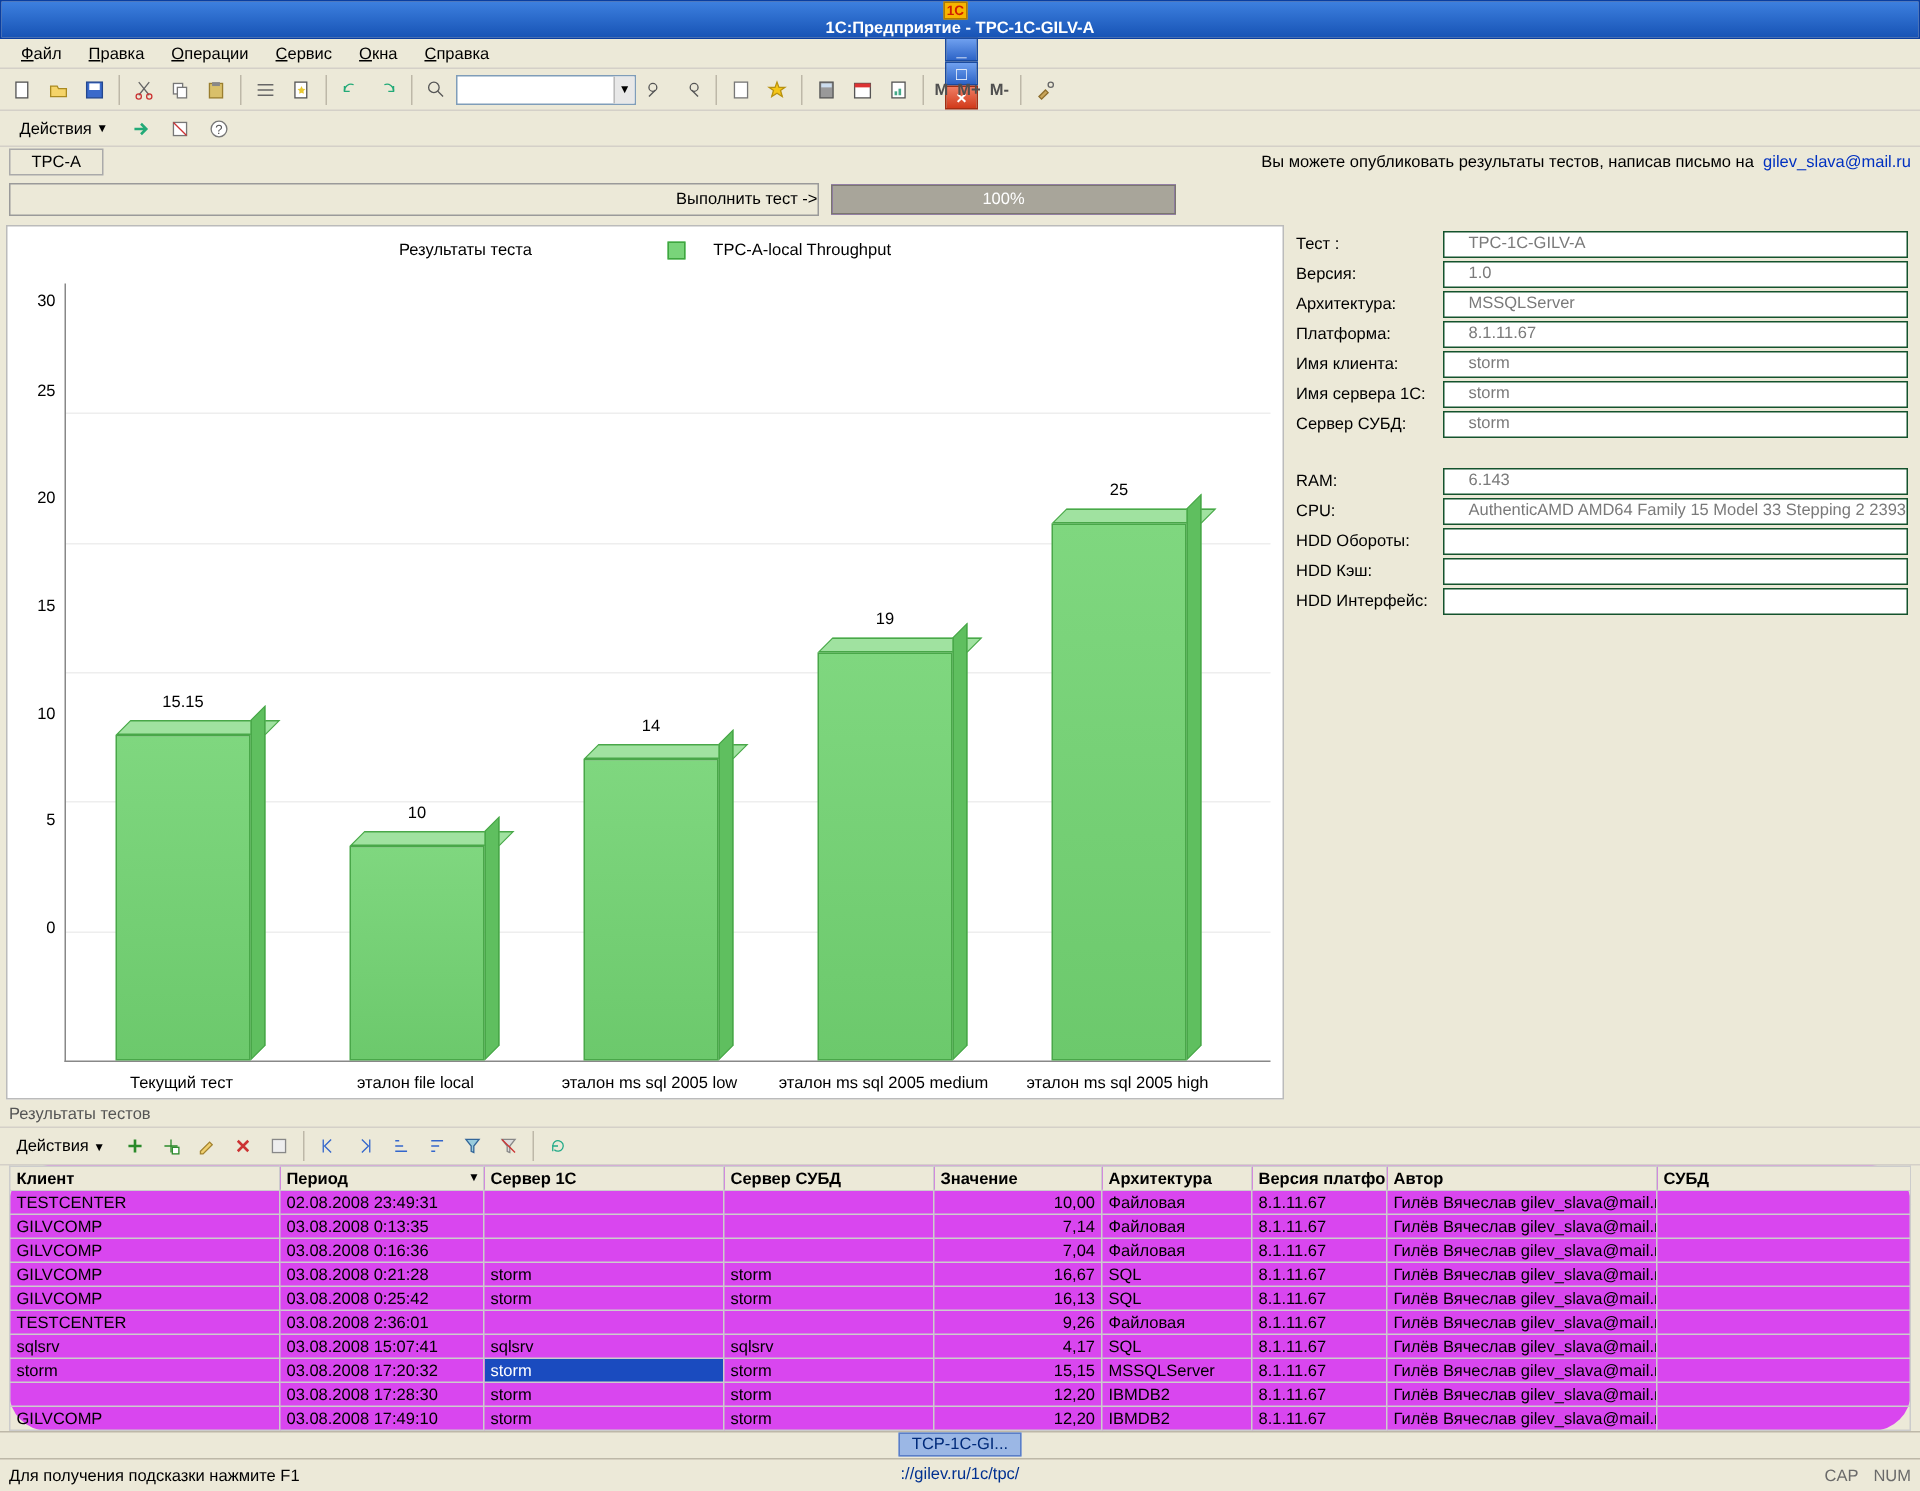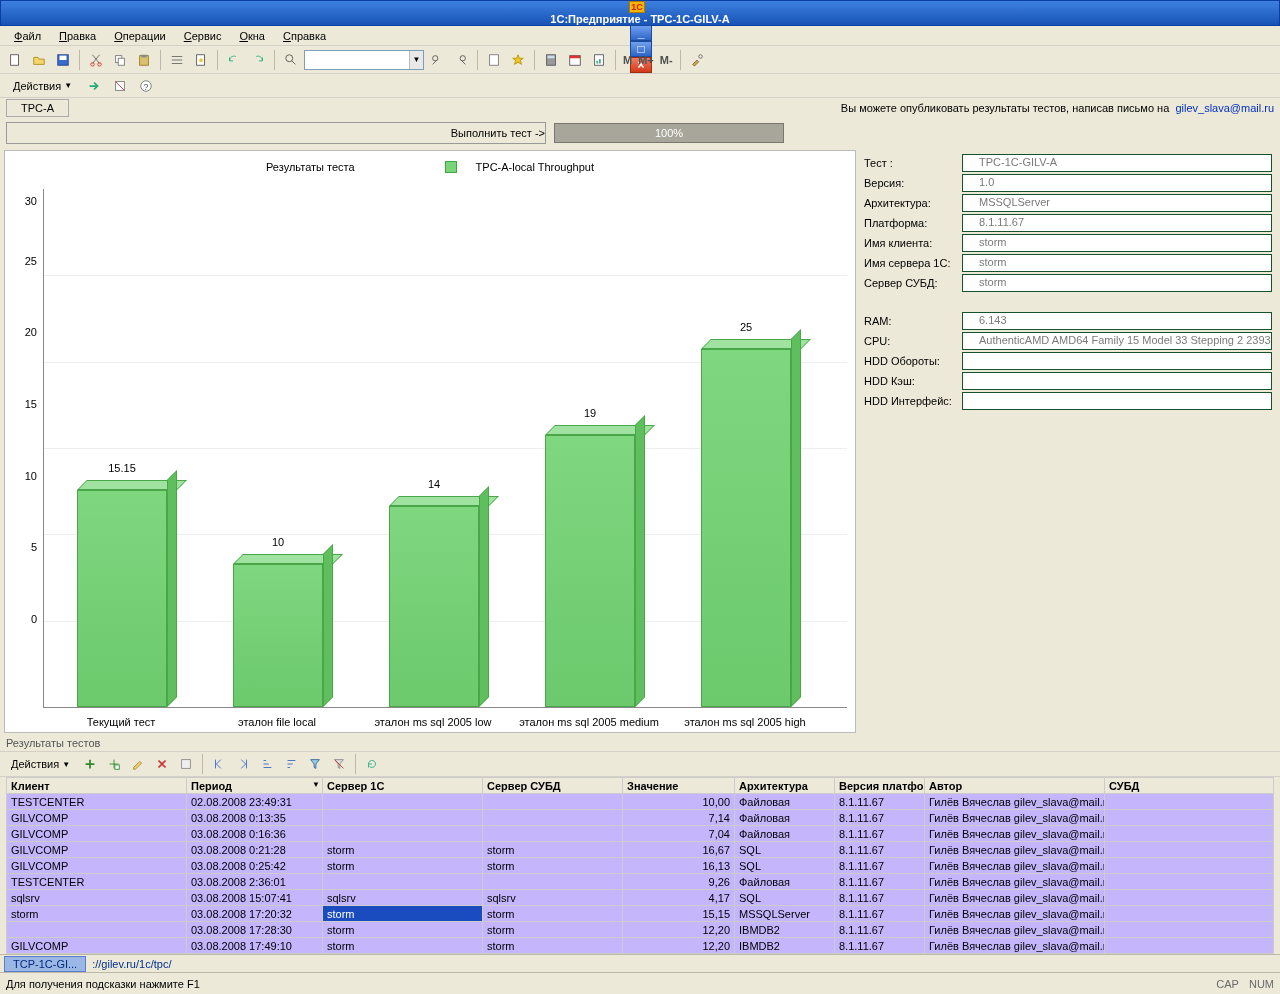--- a/index.html
+++ b/index.html
@@ -60,28 +60,28 @@
 
 .info-pane { width:420px; padding:4px 8px 4px 4px; background:#ece9d8; overflow:auto; }
 .info-row { display:flex; align-items:center; margin:2px 0; }
 .info-row .lab { width:98px; }
 .info-row .val { flex:1; height:18px; border:1px solid #14532d; background:#ffffff; color:#7a7a7a; padding:1px 16px; overflow:hidden; white-space:nowrap; }
 
 
 .results-title { padding:2px 6px; color:#555; }
 .results-toolbar { height:26px; background:#ece9d8; display:flex; align-items:center; padding:0 4px; gap:2px; border-top:1px solid #d4d0c8; border-bottom:1px solid #d4d0c8; }
 
-.grid-table { border-collapse:collapse; width:calc(100% - 12px); margin:0 6px; background:#c4b5fd; table-layout:fixed; }
+.grid-table { border-collapse:collapse; width:calc(100% - 12px); margin:0 6px; background:#d946ef; table-layout:fixed;border-radius:26px; }
 .grid-table th, .grid-table td { border:1px solid #ccc; padding:1px 4px; font-size:11px; text-align:left; overflow:hidden; white-space:nowrap; height:16px; }
 .grid-table th { background:#ece9d8; position:relative; }
 .grid-table th .sort { position:absolute; right:2px; top:2px; font-size:8px; }
 .grid-table td.num { text-align:right; }
 .grid-table tr.selected td.sel { background:#1a4bbf; color:#fff; }
 
-.taskbar { height:18px; background:#ece9d8; display:flex; align-items:center; border-top:1px solid #bdb8a8; padding:0 4px; gap:6px; }
+.taskbar { height:18px; background:#ece9d8; display:flex; align-items:center; border-top:1px solid #bdb8a8; padding:0 4px; gap:6px;flex-direction:column; }
 .task-chip { background:#9bb7e5; color:#002a7a; padding:1px 8px; border:1px solid #5a7ec8; font-size:11px; }
 .task-path { color:#003090; }
 
 .statusbar { height:22px; background:#ece9d8; display:flex; align-items:center; border-top:1px solid #bdb8a8; padding:0 6px; }
 .statusbar .right { margin-left:auto; display:flex; gap:10px; color:#6a6a6a; }
 
 
 svg { width:14px; height:14px; }
 </style>
 </head>

